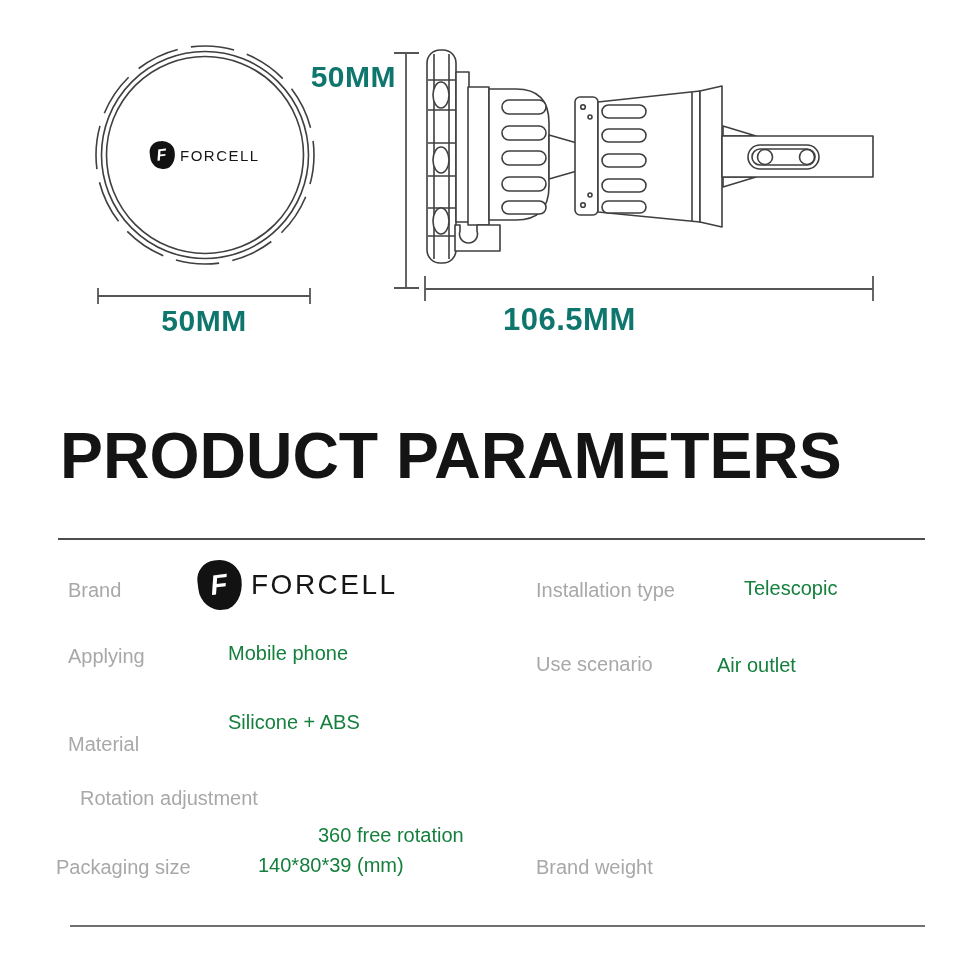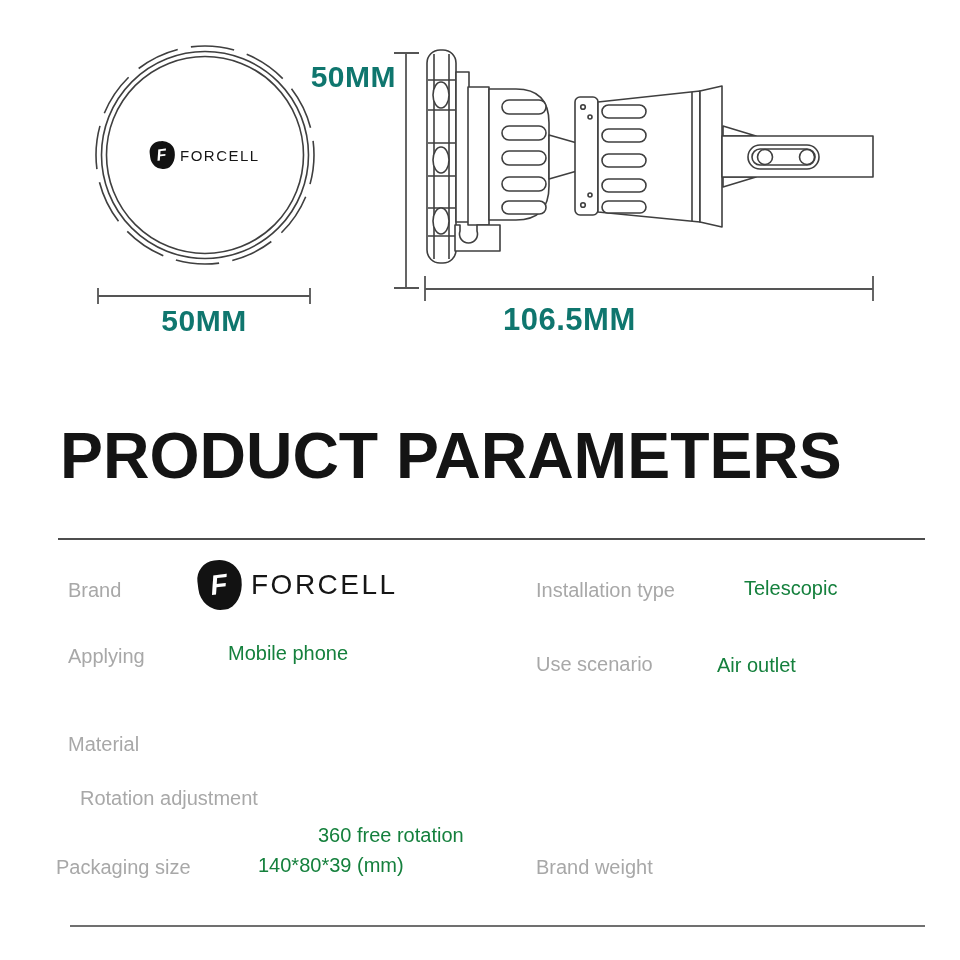--- a/index.html
+++ b/index.html
@@ -139,20 +139,21 @@
   </div>
   <span class="plabel" style="left:536px;top:579px;">Installation type</span>
   <span class="pvalue" style="left:744px;top:577px;">Telescopic</span>
 
   <span class="plabel" style="left:68px;top:645px;">Applying</span>
   <span class="pvalue" style="left:228px;top:642px;">Mobile phone</span>
   <span class="plabel" style="left:536px;top:645px;margin-top:8px;">Use scenario</span>
   <span class="pvalue" style="left:717px;top:641px;margin-top:13px;">Air outlet</span>
 
   <span class="plabel" style="left:68px;top:713px;margin-top:20px;">Material</span>
+  <span class="pvalue" style="left:228px;top:711px;">Silicone + ABS</span>
 
   <span class="plabel" style="left:80px;top:787px;">Rotation adjustment</span>
   <span class="pvalue" style="left:318px;top:824px;">360 free rotation</span>
 
   <span class="plabel" style="left:56px;top:856px;">Packaging size</span>
   <span class="pvalue" style="left:258px;top:854px;">140*80*39 (mm)</span>
   <span class="plabel" style="left:536px;top:856px;">Brand weight</span>
   <span class="pvalue" style="left:740px;top:854px;"></span>
 
   <div class="divider bottom"></div>

